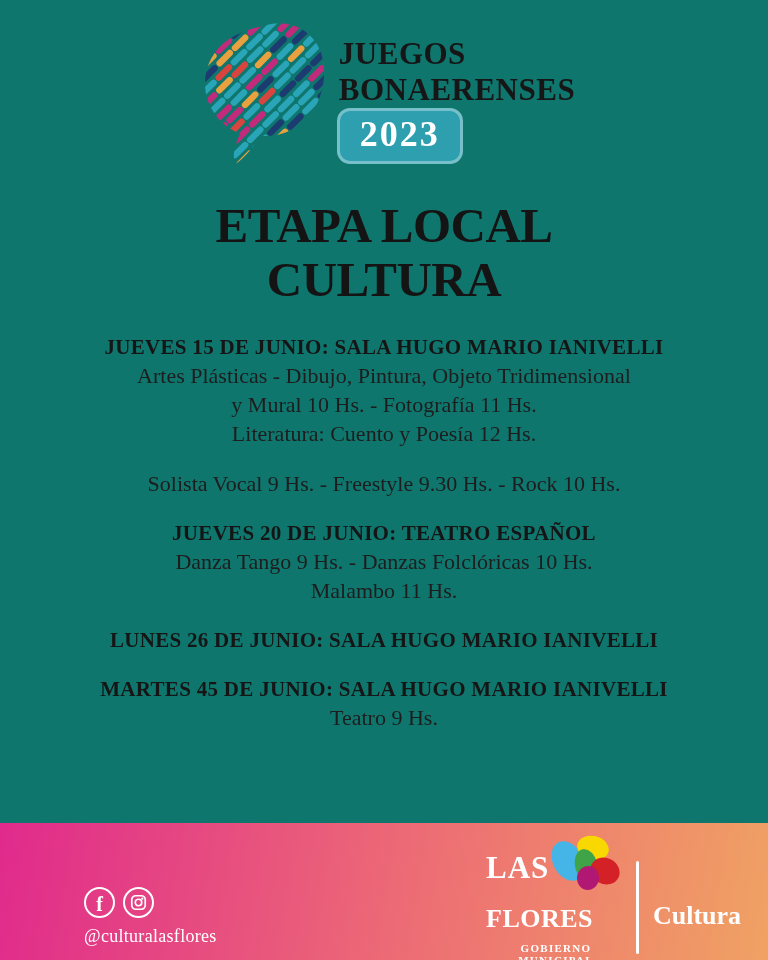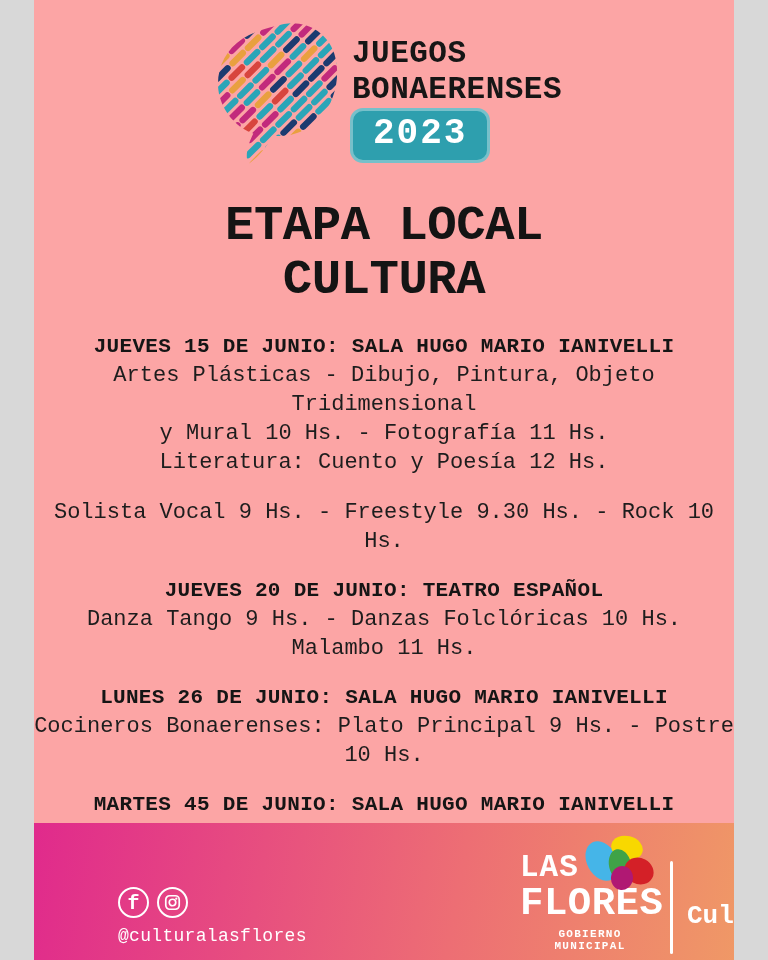--- a/index.html
+++ b/index.html
@@ -1,19 +1,19 @@
 <!DOCTYPE html>
 <html><head>
 <meta charset="utf-8">
 <style>
   html,body{margin:0;padding:0;background:#d8d8d8;}
   .poster{
-    position:relative;width:700px;height:960px;margin:0 auto;
-    background:#fca5a5;overflow:hidden;
-    font-family:Liberation Mono, monospace;color:#1b1b1b;
+    position:relative;width:768px;height:960px;margin:0 auto;
+    background:#0f766e;overflow:hidden;
+    font-family:Liberation Serif, serif;color:#1b1b1b;
   }
   
   .logo-row{display:flex;justify-content:center;align-items:flex-start;padding-top:20px;}
   .logo-mark{width:144px;height:148px;flex:0 0 auto;}
   .logo-text{margin-left:2px;margin-top:16px;}
   .logo-line{font-size:31px;font-weight:bold;line-height:36px;letter-spacing:.5px;color:#161616;}
   .year-badge{
     display:inline-block;margin-left:-2px;
     padding:2px 20px 6px 20px;border-radius:13px;
     color:#fff;font-size:36px;font-weight:bold;letter-spacing:2px;
@@ -32,21 +32,21 @@
   
   .footer{position:absolute;left:0;bottom:0;width:768px;height:137px;color:#fff;}
   .social-icons{position:absolute;left:84px;top:64px;display:flex;gap:8px;}
   .icon-circle{width:31px;height:31px;border:2px solid #fff;border-radius:50%;
     display:flex;align-items:center;justify-content:center;box-sizing:border-box;}
   .fb-glyph{font-size:20px;font-weight:bold;line-height:1;transform:translateY(1px);}
   .handle{position:absolute;left:84px;top:103px;font-size:18px;letter-spacing:.3px;}
   .lf{position:absolute;left:486px;top:30px;width:150px;}
   .lf-flower{position:absolute;left:60px;top:-18px;width:76px;height:56px;}
   .lf-las{font-size:31px;font-weight:bold;line-height:30px;letter-spacing:1px;}
-  .lf-flores{font-size:39px;font-weight:bold;line-height:41px;letter-spacing:.5px;margin-top:1px;}
+  .lf-flores{font-size:26px;font-weight:bold;line-height:41px;letter-spacing:.5px;margin-top:15px;}
   .lf-gob{font-size:11px;font-weight:bold;letter-spacing:1.3px;margin-top:3px;text-align:center;width:140px;}
   .lf-divider{position:absolute;left:636px;top:38px;width:3px;height:93px;background:#fff;border-radius:2px;}
   .lf-cultura{position:absolute;left:653px;top:78px;font-size:26px;font-weight:bold;}
 </style>
 </head>
 <body>
 
 <div class="poster">
 
   <div class="logo-row">
@@ -220,21 +220,20 @@
     </div>
 
     <div class="sched-section">
       <div class="sched-header">JUEVES 20 DE JUNIO: TEATRO ESPAÑOL</div>
       <div class="sched-line">Danza Tango 9 Hs. - Danzas Folclóricas 10 Hs.</div>
       <div class="sched-line">Malambo 11 Hs.</div>
     </div>
 
     <div class="sched-section">
       <div class="sched-header">LUNES 26 DE JUNIO: SALA HUGO MARIO IANIVELLI</div>
-      <div class="sched-line">Cocineros Bonaerenses: Plato Principal 9 Hs. - Postre 10 Hs.</div>
     </div>
 
     <div class="sched-section">
       <div class="sched-header">MARTES 45 DE JUNIO: SALA HUGO MARIO IANIVELLI</div>
       <div class="sched-line">Teatro 9 Hs.</div>
     </div>
 
   </div>
 
   <div class="footer" id="footer" style="background: linear-gradient(100deg, rgb(224, 42, 140) 0%, rgb(237, 110, 116) 55%, rgb(240, 162, 99) 100%);">

